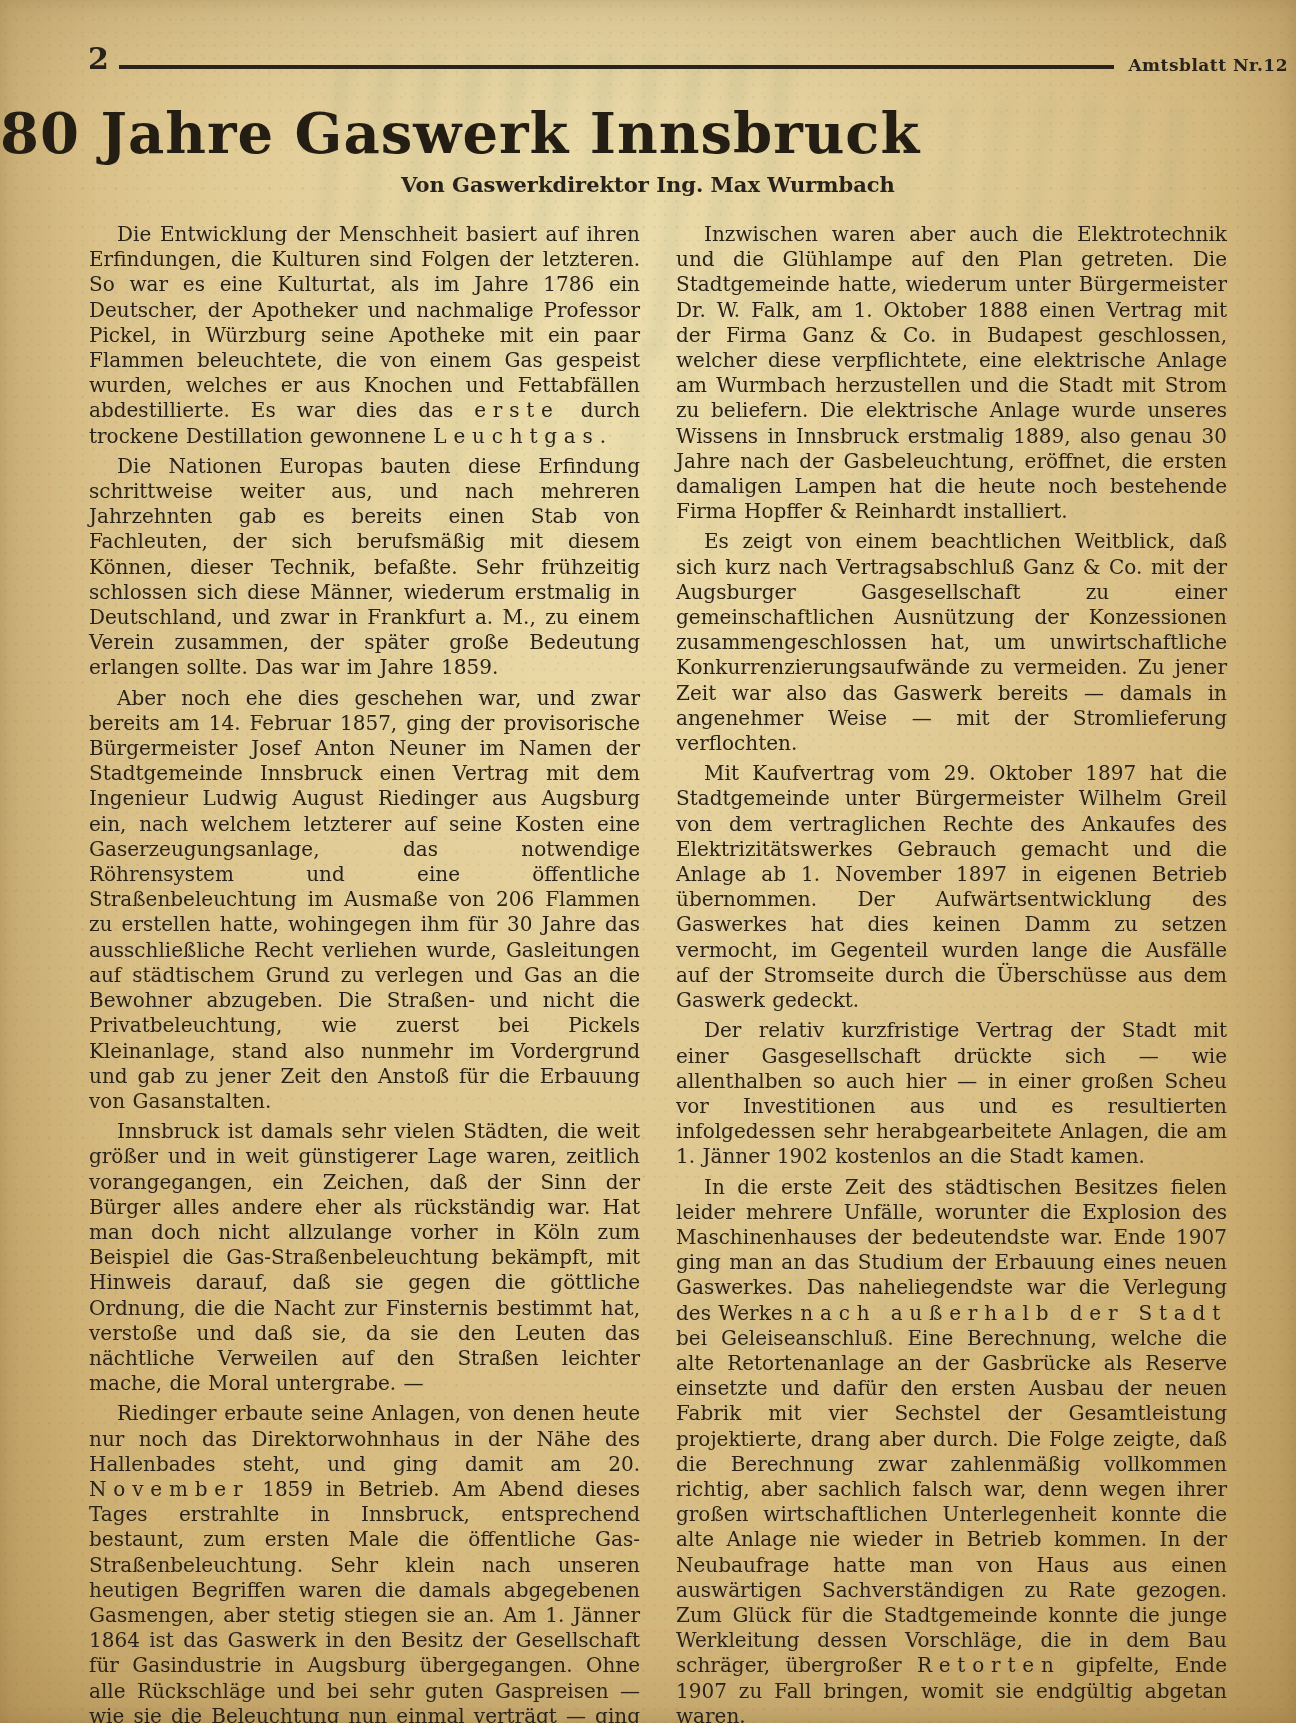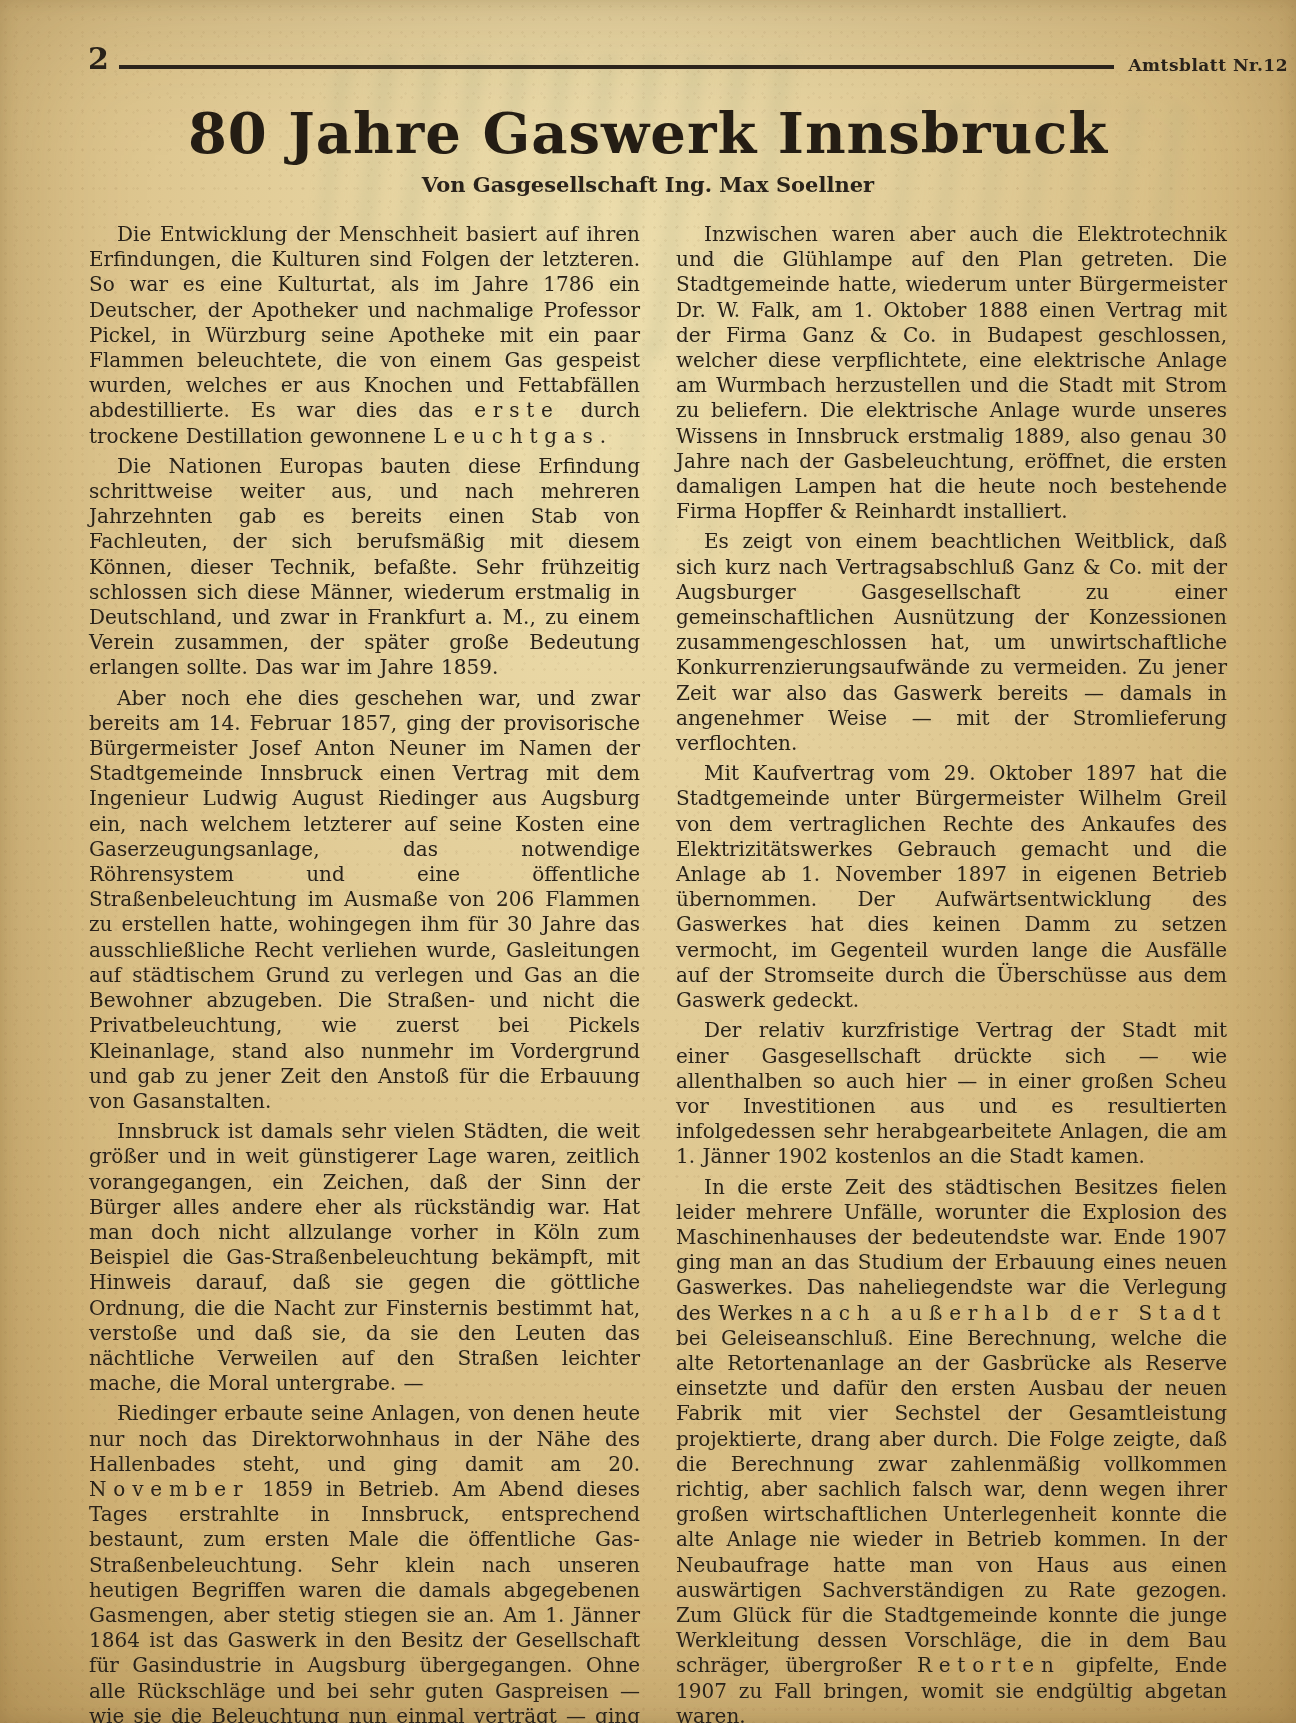--- a/index.html
+++ b/index.html
@@ -49,21 +49,20 @@
     display: flex; align-items: flex-end;
     padding: 44px 8px 0 88px;
     font-weight: bold;
   }
   .pagenum  { font-size: 30px; line-height: 1; }
   .headrule { flex: 1; height: 4px; background: #2b241c; margin: 0 14px 5px 10px; }
   .masthead { font-size: 17px; line-height: 1; letter-spacing: .5px; }
 
   h1.title {
     margin: 26px 0 6px 0;
-    text-align: center;
     font-size: 56px;
     font-weight: bold;
     letter-spacing: 1px;
     color: #241d14;
   }
   .byline {
     text-align: center;
     font-size: 21px;
     font-weight: bold;
     margin: 2px 0 20px 0;
@@ -104,21 +103,21 @@
   <div class="content">
 
     <header class="pagehead">
       <span class="pagenum">2</span>
       <span class="headrule"></span>
       <span class="masthead">Amtsblatt Nr.12</span>
     </header>
 
     <h1 class="title">80 Jahre Gaswerk Innsbruck</h1>
 
-    <div class="byline">Von Gasgesellschaft Ing. Max Soellner</div>
+    <div class="byline">Von Gaswerkdirektor Ing. Max Wurmbach</div>
 
     <div class="columns">
       <div class="col">
           <p><span>Die Entwicklung der Menschheit basiert auf ihren Erfindungen, die Kulturen sind Folgen der letzteren. So war es eine Kulturtat, als im Jahre 1786 ein Deutscher, der Apotheker und nachmalige Professor Pickel, in Würzburg seine Apotheke mit ein paar Flammen beleuchtete, die von einem Gas gespeist wurden, welches er aus Knochen und Fettabfällen abdestillierte. Es war dies das </span><span class="sp">erste</span><span> durch trockene Destillation gewonnene </span><span class="sp">Leuchtgas</span><span>.</span></p>
           <p><span>Die Nationen Europas bauten diese Erfindung schrittweise weiter aus, und nach mehreren Jahrzehnten gab es bereits einen Stab von Fachleuten, der sich berufsmäßig mit diesem Können, dieser Technik, befaßte. Sehr frühzeitig schlossen sich diese Männer, wiederum erstmalig in Deutschland, und zwar in Frankfurt a. M., zu einem Verein zusammen, der später große Bedeutung erlangen sollte. Das war im Jahre 1859.</span></p>
           <p><span>Aber noch ehe dies geschehen war, und zwar bereits am 14. Februar 1857, ging der provisorische Bürgermeister Josef Anton Neuner im Namen der Stadtgemeinde Innsbruck einen Vertrag mit dem Ingenieur Ludwig August Riedinger aus Augsburg ein, nach welchem letzterer auf seine Kosten eine Gaserzeugungsanlage, das notwendige Röhrensystem und eine öffentliche Straßenbeleuchtung im Ausmaße von 206 Flammen zu erstellen hatte, wohingegen ihm für 30 Jahre das ausschließliche Recht verliehen wurde, Gasleitungen auf städtischem Grund zu verlegen und Gas an die Bewohner abzugeben. Die Straßen- und nicht die Privatbeleuchtung, wie zuerst bei Pickels Kleinanlage, stand also nunmehr im Vordergrund und gab zu jener Zeit den Anstoß für die Erbauung von Gasanstalten.</span></p>
           <p><span>Innsbruck ist damals sehr vielen Städten, die weit größer und in weit günstigerer Lage waren, zeitlich vorangegangen, ein Zeichen, daß der Sinn der Bürger alles andere eher als rückständig war. Hat man doch nicht allzulange vorher in Köln zum Beispiel die Gas-Straßenbeleuchtung bekämpft, mit Hinweis darauf, daß sie gegen die göttliche Ordnung, die die Nacht zur Finsternis bestimmt hat, verstoße und daß sie, da sie den Leuten das nächtliche Verweilen auf den Straßen leichter mache, die Moral untergrabe. —</span></p>
           <p><span>Riedinger erbaute seine Anlagen, von denen heute nur noch das Direktorwohnhaus in der Nähe des Hallenbades steht, und ging damit am 20. </span><span class="sp">November</span><span> 1859 in Betrieb. Am Abend dieses Tages erstrahlte in Innsbruck, entsprechend bestaunt, zum ersten Male die öffentliche Gas-Straßenbeleuchtung. Sehr klein nach unseren heutigen Begriffen waren die damals abgegebenen Gasmengen, aber stetig stiegen sie an. Am 1. Jänner 1864 ist das Gaswerk in den Besitz der Gesellschaft für Gasindustrie in Augsburg übergegangen. Ohne alle Rückschläge und bei sehr guten Gaspreisen — wie sie die Beleuchtung nun einmal verträgt — ging die Entwicklung bergan, so daß die Stadtgemeinde bald selbst Appetit auf diese Werkanlagen bekam. Aber wohl mit Rücksicht auf die damals noch relativ sehr spärlich vorhandenen leistungsfähigen Fachleute und das Lehrgeld, das man andernorts bezahlt hatte, entschied man sich 1885 — also vier Jahre vor Ablauf des Konzessionsvertrages — zu einer Verlängerung desselben. Am 20. Juni jenes Jahres schloß Bürgermeister Dr. W. Falk diesen 15jährigen Nachvertrag, der bis 31. Dezember 1904 lief und unter anderem die Verwendung von Steinkohle vorsah, während man bisher ausschließlich Holz entgaste. Nun waren die Voraussetzungen für eine großzügigere Entwicklung gegeben und die Gesellschaft schloß Verträge mit den Nachbargemeinden, 1886 mit Wilten, 1897 mit Pradl, 1904 mit Hötting. 1906 schloß die Gemeinde Innsbruck einen Liefer-</span></p>
         </div>
       <div class="col">

